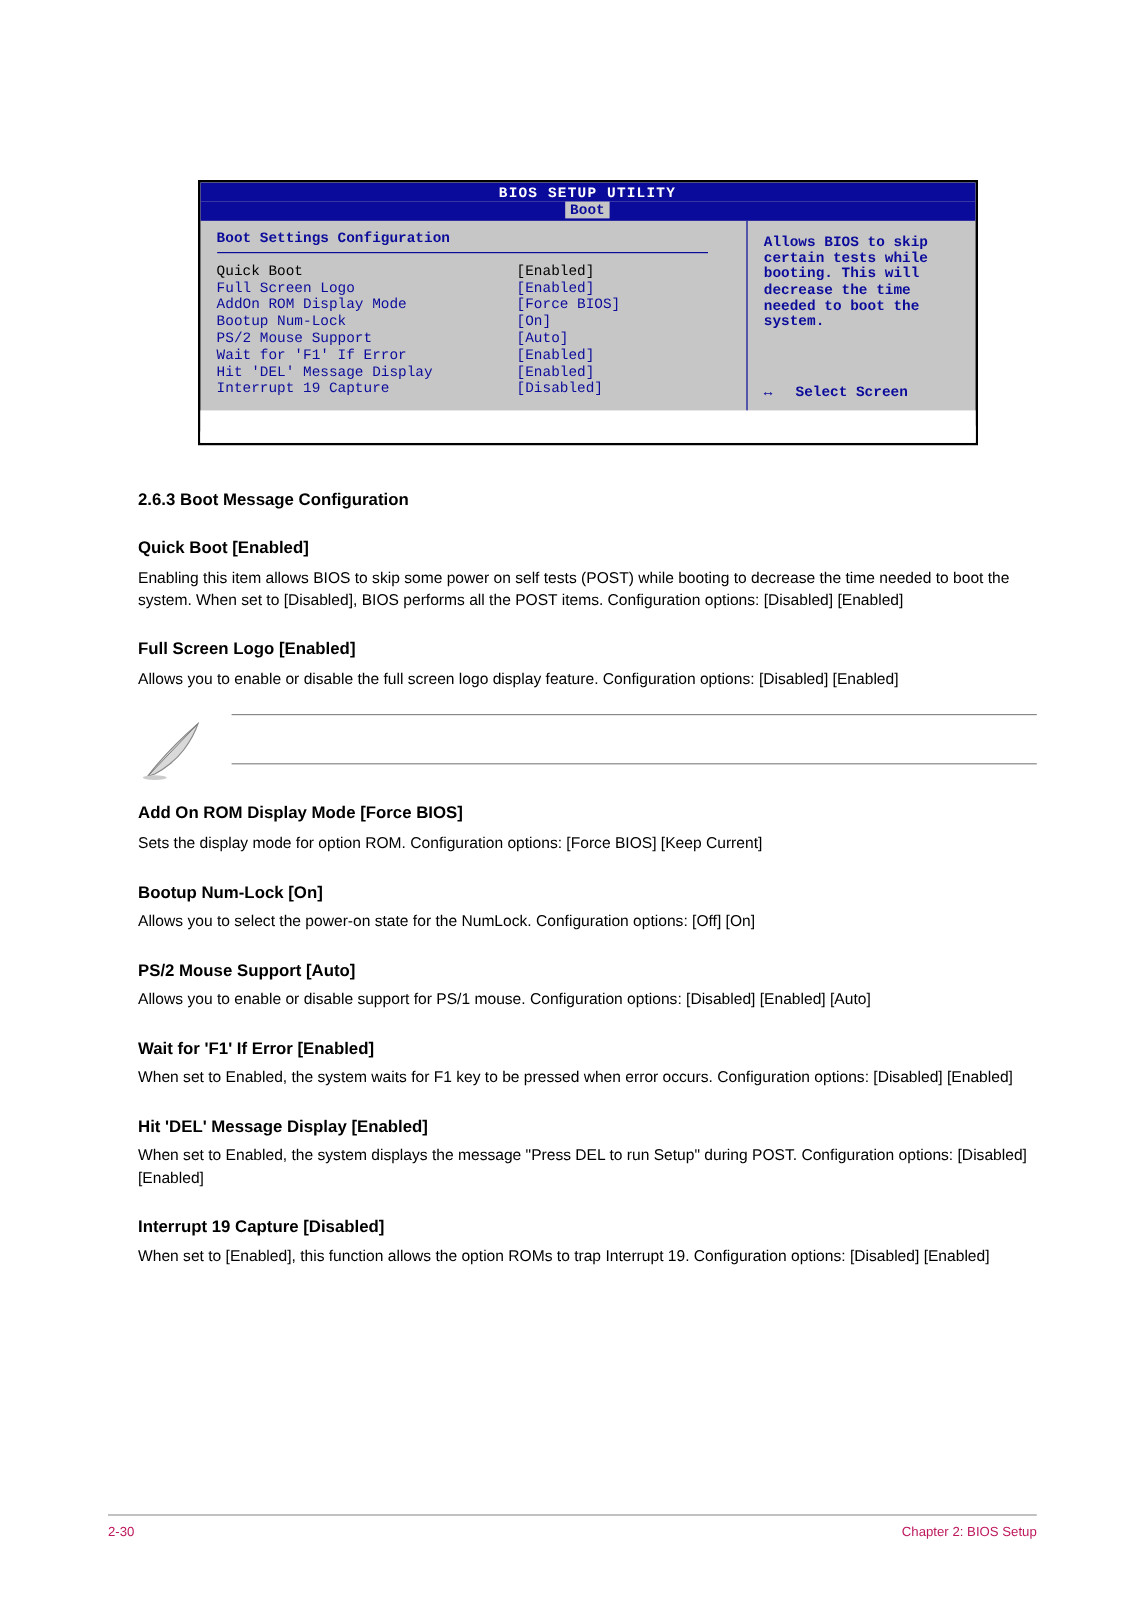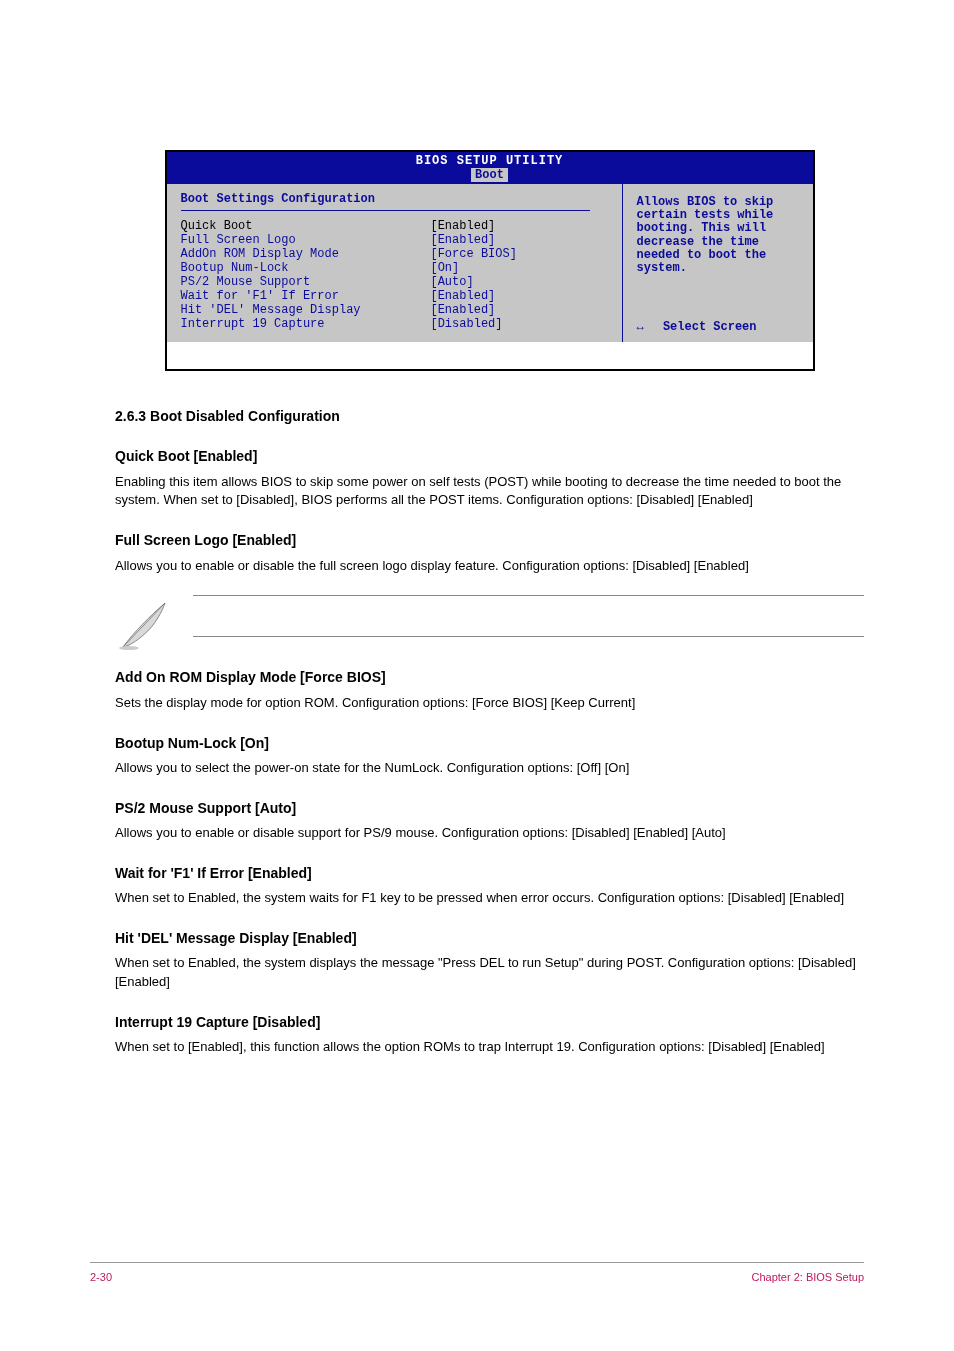--- a/index.html
+++ b/index.html
@@ -216,21 +216,21 @@
       <svg viewBox="0 0 650 28" preserveAspectRatio="none" width="100%" height="28">
         <path d="M0,18 C80,2 160,26 260,14 C360,2 440,26 520,16 C580,10 620,24 650,12 L650,28 L0,28 Z" fill="#ffffff"></path>
         <path d="M0,18 C80,2 160,26 260,14 C360,2 440,26 520,16 C580,10 620,24 650,12" fill="none" stroke="#0b0b9b" stroke-width="0"></path>
       </svg>
     </div>
   </div>
 
   <div class="content">
     <div id="sections-before">
         <div class="section">
-          <h3>2.6.3  Boot Disabled Configuration</h3>
+          <h3>2.6.3  Boot Message Configuration</h3>
         </div>
         <div class="section">
           <h3>Quick Boot [Enabled]</h3>
           <p>Enabling this item allows BIOS to skip some power on self tests (POST) while booting to decrease the time needed to boot the system. When set to [Disabled], BIOS performs all the POST items. Configuration options: [Disabled] [Enabled]</p>
         </div>
         <div class="section">
           <h3>Full Screen Logo [Enabled]</h3>
           <p>Allows you to enable or disable the full screen logo display feature. Configuration options: [Disabled] [Enabled]</p>
         </div>
       </div>
@@ -253,21 +253,21 @@
         <div class="section">
           <h3>Add On ROM Display Mode [Force BIOS]</h3>
           <p>Sets the display mode for option ROM. Configuration options: [Force BIOS] [Keep Current]</p>
         </div>
         <div class="section">
           <h3>Bootup Num-Lock [On]</h3>
           <p>Allows you to select the power-on state for the NumLock. Configuration options: [Off] [On]</p>
         </div>
         <div class="section">
           <h3>PS/2 Mouse Support [Auto]</h3>
-          <p>Allows you to enable or disable support for PS/9 mouse. Configuration options: [Disabled] [Enabled] [Auto]</p>
+          <p>Allows you to enable or disable support for PS/1 mouse. Configuration options: [Disabled] [Enabled] [Auto]</p>
         </div>
         <div class="section">
           <h3>Wait for 'F1' If Error [Enabled]</h3>
           <p>When set to Enabled, the system waits for F1 key to be pressed when error occurs. Configuration options: [Disabled] [Enabled]</p>
         </div>
         <div class="section">
           <h3>Hit 'DEL' Message Display [Enabled]</h3>
           <p>When set to Enabled, the system displays the message "Press DEL to run Setup" during POST. Configuration options: [Disabled] [Enabled]</p>
         </div>
         <div class="section">

